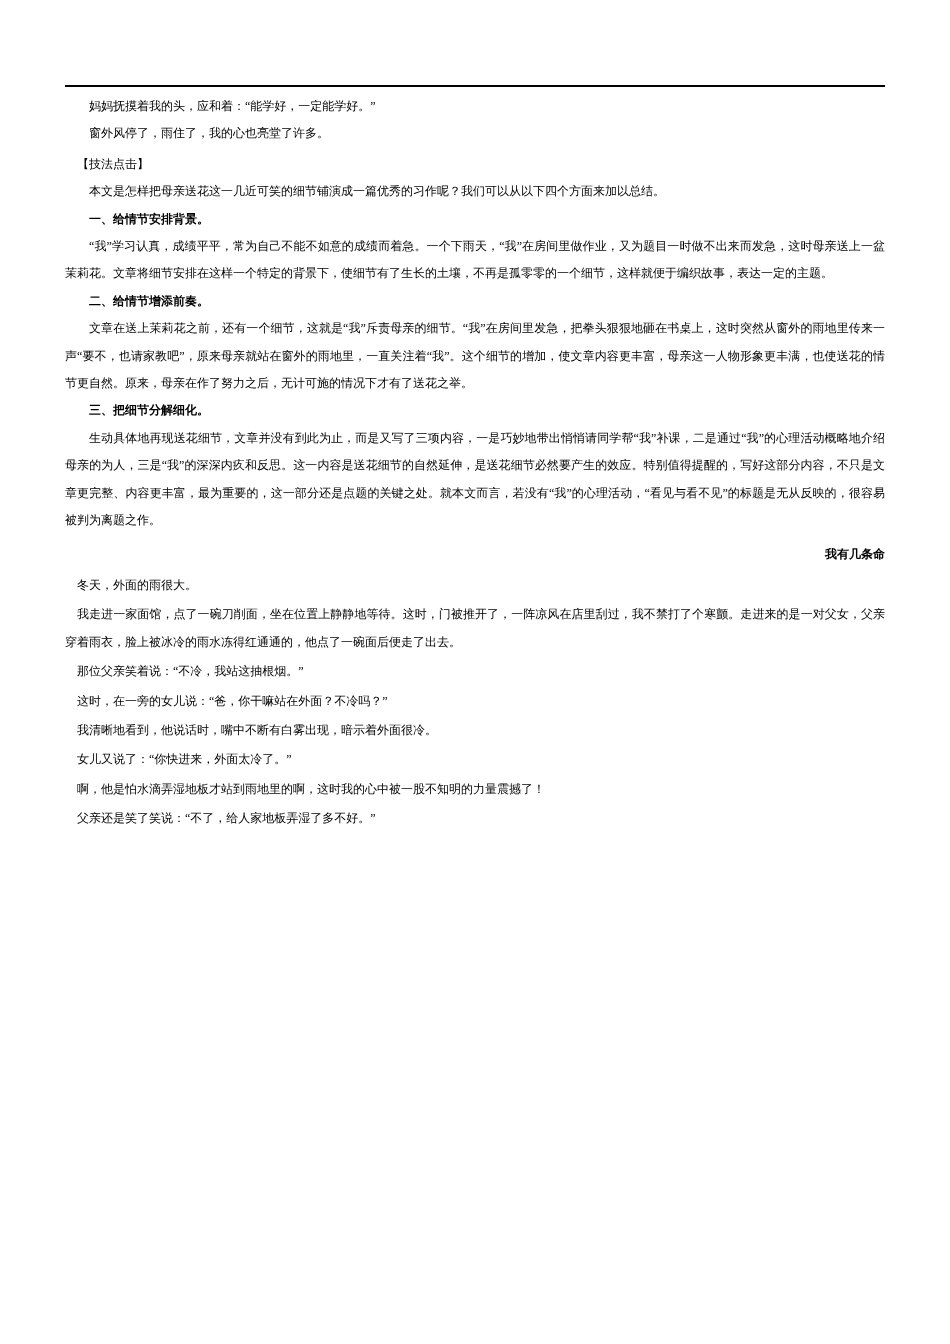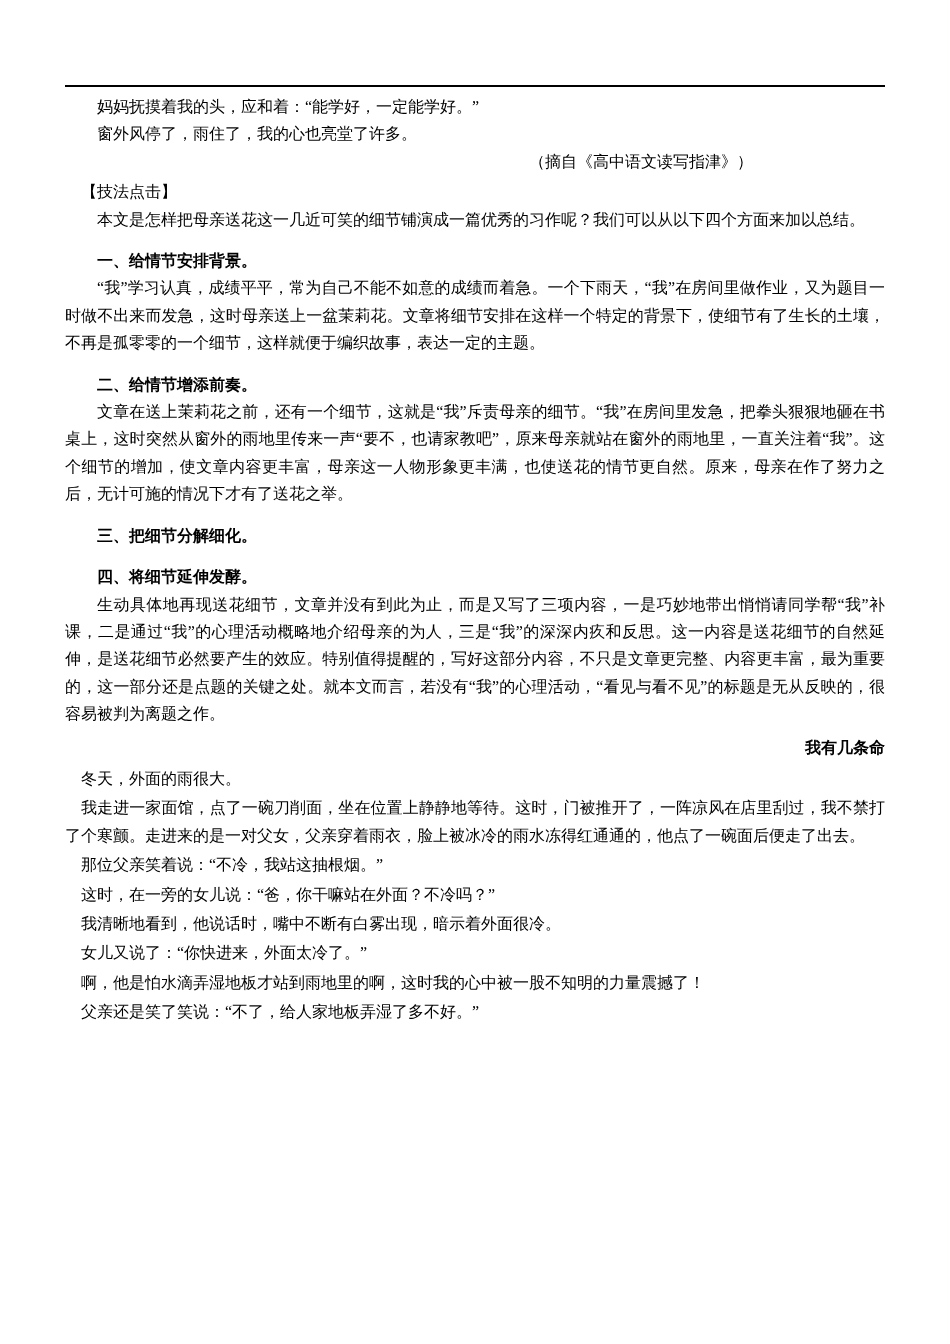--- a/index.html
+++ b/index.html
@@ -25,39 +25,39 @@
   }
   .top-rule {
     position: absolute;
     top: 85px;
     left: 65px;
     width: 820px;
     border-top: 2px solid #000000;
   }
   p {
     margin: 0;
-    font-size: 16px;
+    font-size: 12px;
     line-height: 27.4px;
     text-align: justify;
     word-break: break-all;
   }
   .indent2 { text-indent: 2em; }
   .src-line {
     text-align: right;
     padding-right: 132px;
     text-indent: 0;
   }
   .label {
     text-indent: 1em;
     margin-top: 3px;
   }
   .subhead {
     font-weight: bold;
     text-indent: 2em;
-    margin-top: 14px;
+    margin-top: 0;
   }
   .essay-title {
     text-align: right;
     font-weight: bold;
     text-indent: 0;
     margin-top: 6px;
     margin-bottom: 4px;
   }
   .essay-p {
     text-indent: 1em;
@@ -65,34 +65,32 @@
   }
 </style>
 </head>
 <body>
 
 <div class="top-rule"></div>
 
 <div class="page">
   <p class="indent2">妈妈抚摸着我的头，应和着：“能学好，一定能学好。”</p>
   <p class="indent2">窗外风停了，雨住了，我的心也亮堂了许多。</p>
-  <p class="src-line">（摘自《高中语文读写指津》）</p>
 
   <p class="label">【技法点击】</p>
   <p class="indent2">本文是怎样把母亲送花这一几近可笑的细节铺演成一篇优秀的习作呢？我们可以从以下四个方面来加以总结。</p>
 
   <p class="subhead">一、给情节安排背景。</p>
   <p class="indent2">“我”学习认真，成绩平平，常为自己不能不如意的成绩而着急。一个下雨天，“我”在房间里做作业，又为题目一时做不出来而发急，这时母亲送上一盆茉莉花。文章将细节安排在这样一个特定的背景下，使细节有了生长的土壤，不再是孤零零的一个细节，这样就便于编织故事，表达一定的主题。</p>
 
   <p class="subhead">二、给情节增添前奏。</p>
   <p class="indent2">文章在送上茉莉花之前，还有一个细节，这就是“我”斥责母亲的细节。“我”在房间里发急，把拳头狠狠地砸在书桌上，这时突然从窗外的雨地里传来一声“要不，也请家教吧”，原来母亲就站在窗外的雨地里，一直关注着“我”。这个细节的增加，使文章内容更丰富，母亲这一人物形象更丰满，也使送花的情节更自然。原来，母亲在作了努力之后，无计可施的情况下才有了送花之举。</p>
 
   <p class="subhead">三、把细节分解细化。</p>
 
-  <p class="subhead">四、将细节延伸发酵。</p>
   <p class="indent2">生动具体地再现送花细节，文章并没有到此为止，而是又写了三项内容，一是巧妙地带出悄悄请同学帮“我”补课，二是通过“我”的心理活动概略地介绍母亲的为人，三是“我”的深深内疚和反思。这一内容是送花细节的自然延伸，是送花细节必然要产生的效应。特别值得提醒的，写好这部分内容，不只是文章更完整、内容更丰富，最为重要的，这一部分还是点题的关键之处。就本文而言，若没有“我”的心理活动，“看见与看不见”的标题是无从反映的，很容易被判为离题之作。</p>
 
 
   <p class="essay-title">我有几条命</p>
 
   <p class="essay-p">冬天，外面的雨很大。</p>
   <p class="essay-p">我走进一家面馆，点了一碗刀削面，坐在位置上静静地等待。这时，门被推开了，一阵凉风在店里刮过，我不禁打了个寒颤。走进来的是一对父女，父亲穿着雨衣，脸上被冰冷的雨水冻得红通通的，他点了一碗面后便走了出去。</p>
   <p class="essay-p">那位父亲笑着说：“不冷，我站这抽根烟。”</p>
   <p class="essay-p">这时，在一旁的女儿说：“爸，你干嘛站在外面？不冷吗？”</p>
   <p class="essay-p">我清晰地看到，他说话时，嘴中不断有白雾出现，暗示着外面很冷。</p>

